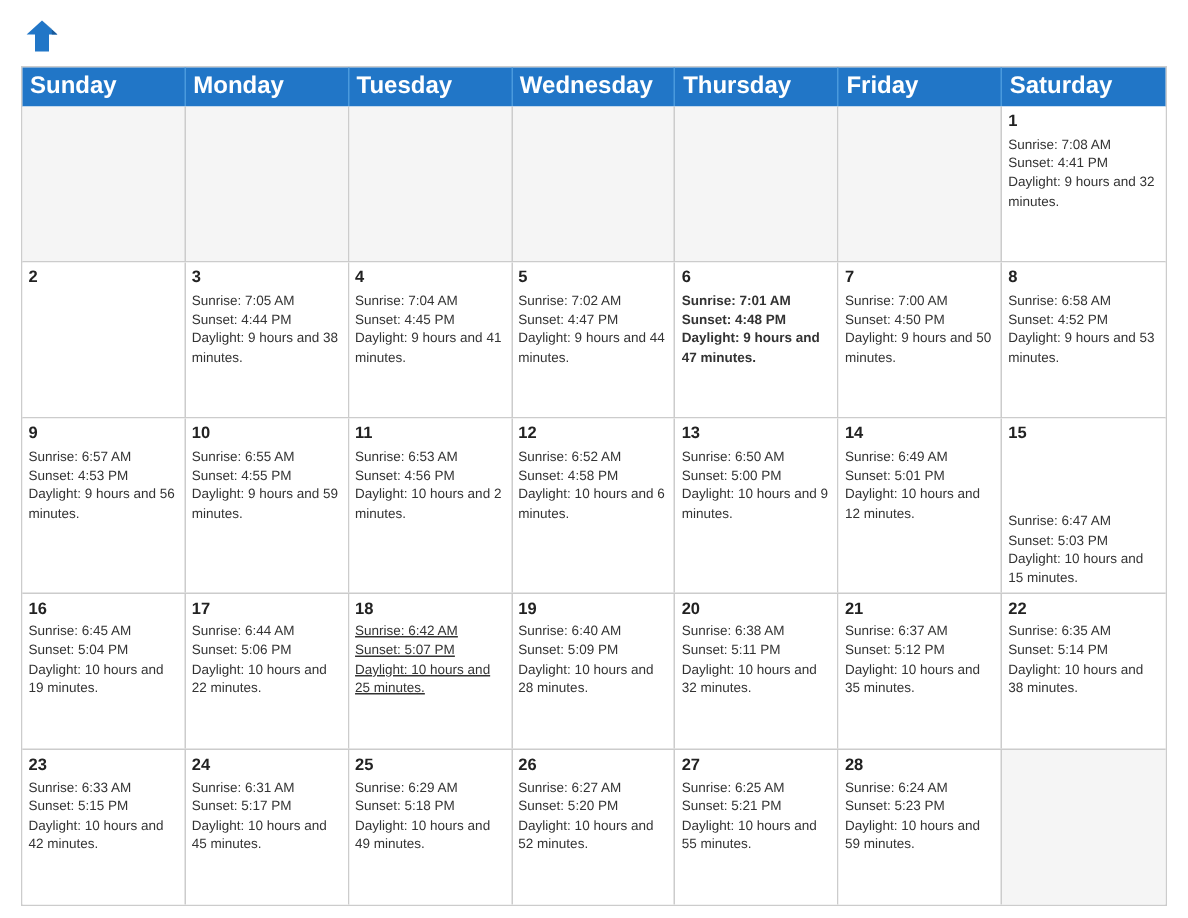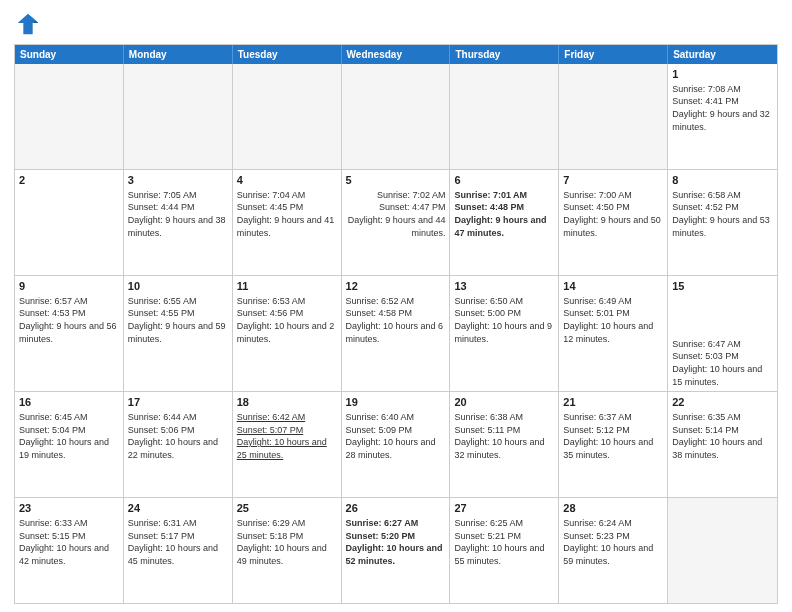--- a/index.html
+++ b/index.html
@@ -60,21 +60,21 @@
       flex-direction: column;
       border: 1px solid #ccc;
     }
     .cal-header {
       display: grid;
       grid-template-columns: repeat(7, 1fr);
       background: #2176c7;
     }
     .cal-header-cell {
       color: #fff;
-      font-size: 10px;
+      font-size: 16px;
       font-weight: bold;
       padding: 4px 5px;
       text-align: left;
       border-right: 1px solid #4a9add;
     }
     .cal-header-cell:last-child { border-right: none; }
     .cal-body {
       flex: 1;
       display: flex;
       flex-direction: column;
@@ -167,21 +167,21 @@
 Daylight: 9 hours and 38 minutes.</div>
           </div>
           <div class="cal-cell">
             <span class="day-num">4</span>
             <div class="sun-info" style="white-space: pre-line;">Sunrise: 7:04 AM
 Sunset: 4:45 PM
 Daylight: 9 hours and 41 minutes.</div>
           </div>
           <div class="cal-cell">
             <span class="day-num">5</span>
-            <div class="sun-info" style="white-space: pre-line; text-align: right;">Sunrise: 7:02 AM
+            <div class="sun-info" style="white-space: pre-line;">Sunrise: 7:02 AM
 Sunset: 4:47 PM
 Daylight: 9 hours and 44 minutes.</div>
           </div>
           <div class="cal-cell">
             <span class="day-num">6</span>
             <div class="sun-info" style="white-space: pre-line; font-weight: bold;">Sunrise: 7:01 AM
 Sunset: 4:48 PM
 Daylight: 9 hours and 47 minutes.</div>
           </div>
           <div class="cal-cell">
@@ -299,21 +299,21 @@
 Daylight: 10 hours and 45 minutes.</div>
           </div>
           <div class="cal-cell">
             <span class="day-num">25</span>
             <div class="sun-info" style="white-space: pre-line;">Sunrise: 6:29 AM
 Sunset: 5:18 PM
 Daylight: 10 hours and 49 minutes.</div>
           </div>
           <div class="cal-cell">
             <span class="day-num">26</span>
-            <div class="sun-info" style="white-space: pre-line; font-weight: bold;">Sunrise: 6:27 AM
+            <div class="sun-info" style="white-space: pre-line;">Sunrise: 6:27 AM
 Sunset: 5:20 PM
 Daylight: 10 hours and 52 minutes.</div>
           </div>
           <div class="cal-cell">
             <span class="day-num">27</span>
             <div class="sun-info" style="white-space: pre-line;">Sunrise: 6:25 AM
 Sunset: 5:21 PM
 Daylight: 10 hours and 55 minutes.</div>
           </div>
           <div class="cal-cell">

